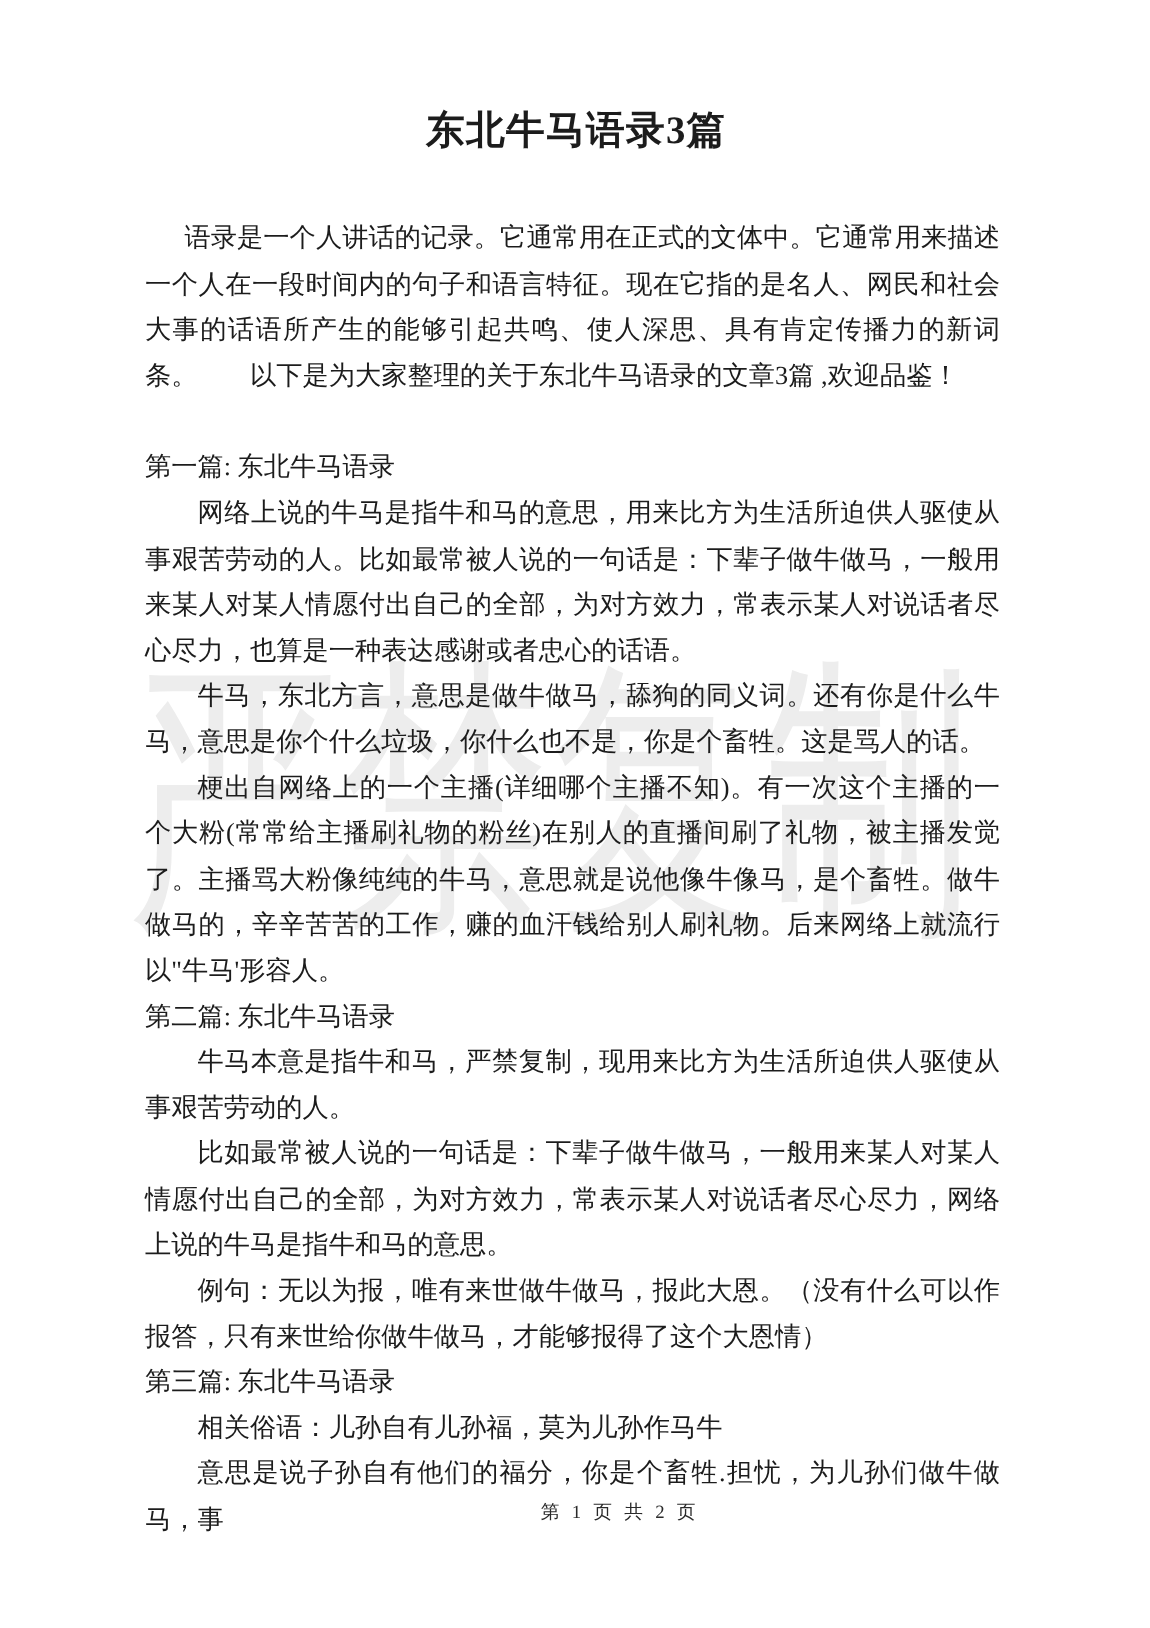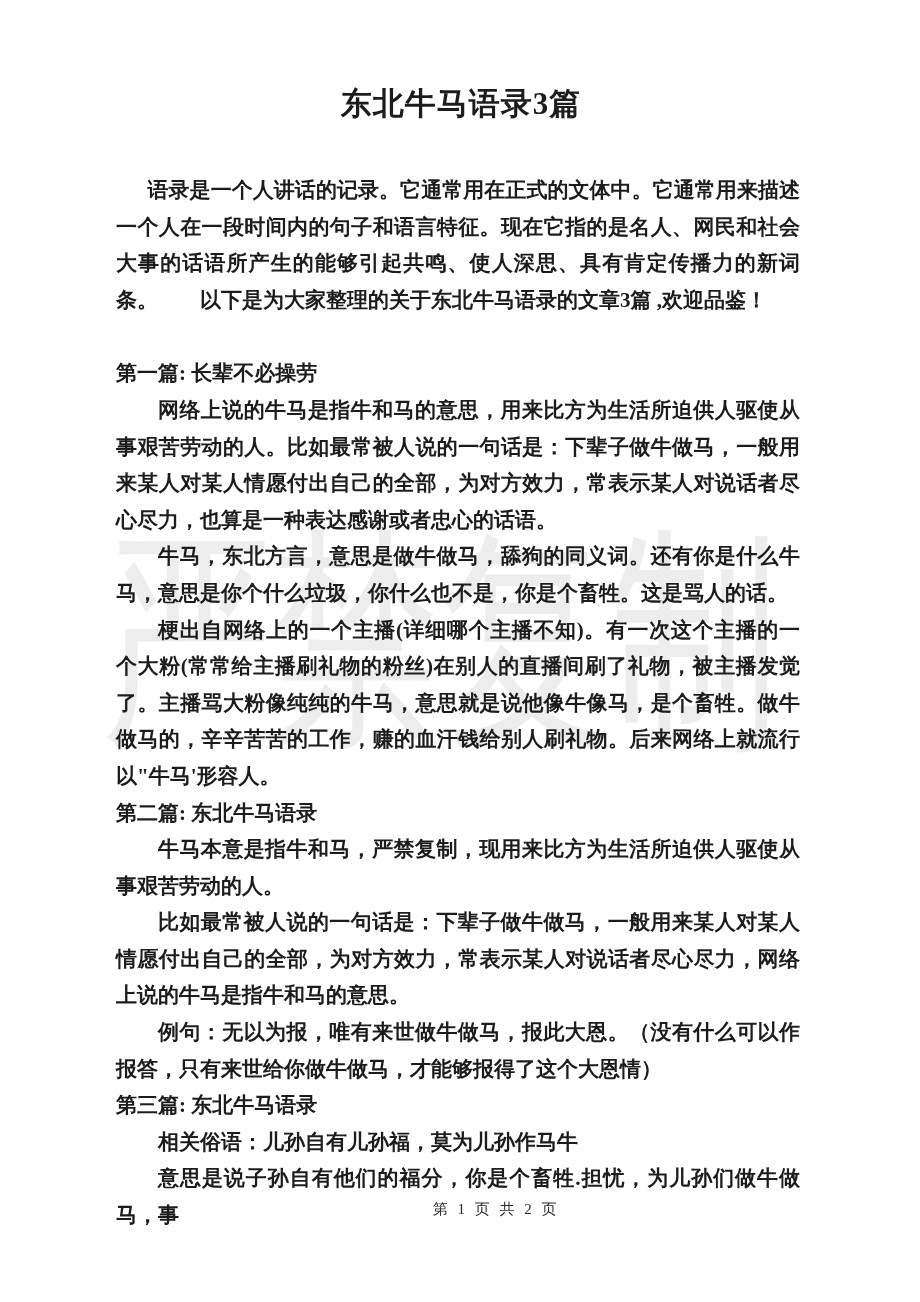--- a/index.html
+++ b/index.html
@@ -45,21 +45,20 @@
   .content {
     position: absolute;
     left: 116px;
     top: 172px;
     width: 684px;
     font-size: 21px;
     line-height: 36.6px;
     text-align: justify;
     text-justify: inter-ideograph;
     z-index: 1;
-    font-weight: bold;
   }
   .content p { margin: 0; }
   .intro {
     text-indent: 1.5em;
     margin-bottom: 37px !important;
   }
   .heading { text-indent: 0; }
   .para   { text-indent: 2em; }
   .footer {
     position: absolute;
@@ -78,21 +77,21 @@
 <body>
 
 <div class="page">
   <div class="watermark">严禁复制</div>
 
   <h1 class="title">东北牛马语录3篇</h1>
 
   <div class="content">
     <p class="intro">语录是一个人讲话的记录。它通常用在正式的文体中。它通常用来描述一个人在一段时间内的句子和语言特征。现在它指的是名人、网民和社会大事的话语所产生的能够引起共鸣、使人深思、具有肯定传播力的新词条。　　以下是为大家整理的关于东北牛马语录的文章3篇 ,欢迎品鉴！</p>
     <div id="sections">
-        <p class="heading">第一篇: 长辈不必操劳</p>
+        <p class="heading">第一篇: 东北牛马语录</p>
         <p class="para">网络上说的牛马是指牛和马的意思，用来比方为生活所迫供人驱使从事艰苦劳动的人。比如最常被人说的一句话是：下辈子做牛做马，一般用来某人对某人情愿付出自己的全部，为对方效力，常表示某人对说话者尽心尽力，也算是一种表达感谢或者忠心的话语。</p>
         <p class="para">牛马，东北方言，意思是做牛做马，舔狗的同义词。还有你是什么牛马，意思是你个什么垃圾，你什么也不是，你是个畜牲。这是骂人的话。</p>
         <p class="para">梗出自网络上的一个主播(详细哪个主播不知)。有一次这个主播的一个大粉(常常给主播刷礼物的粉丝)在别人的直播间刷了礼物，被主播发觉了。主播骂大粉像纯纯的牛马，意思就是说他像牛像马，是个畜牲。做牛做马的，辛辛苦苦的工作，赚的血汗钱给别人刷礼物。后来网络上就流行以"牛马'形容人。</p>
         <p class="heading">第二篇: 东北牛马语录</p>
         <p class="para">牛马本意是指牛和马，严禁复制，现用来比方为生活所迫供人驱使从事艰苦劳动的人。</p>
         <p class="para">比如最常被人说的一句话是：下辈子做牛做马，一般用来某人对某人情愿付出自己的全部，为对方效力，常表示某人对说话者尽心尽力，网络上说的牛马是指牛和马的意思。</p>
         <p class="para">例句：无以为报，唯有来世做牛做马，报此大恩。（没有什么可以作报答，只有来世给你做牛做马，才能够报得了这个大恩情）</p>
         <p class="heading">第三篇: 东北牛马语录</p>
         <p class="para">相关俗语：儿孙自有儿孙福，莫为儿孙作马牛</p>
         <p class="para">意思是说子孙自有他们的福分，你是个畜牲.担忧，为儿孙们做牛做马，事</p>

